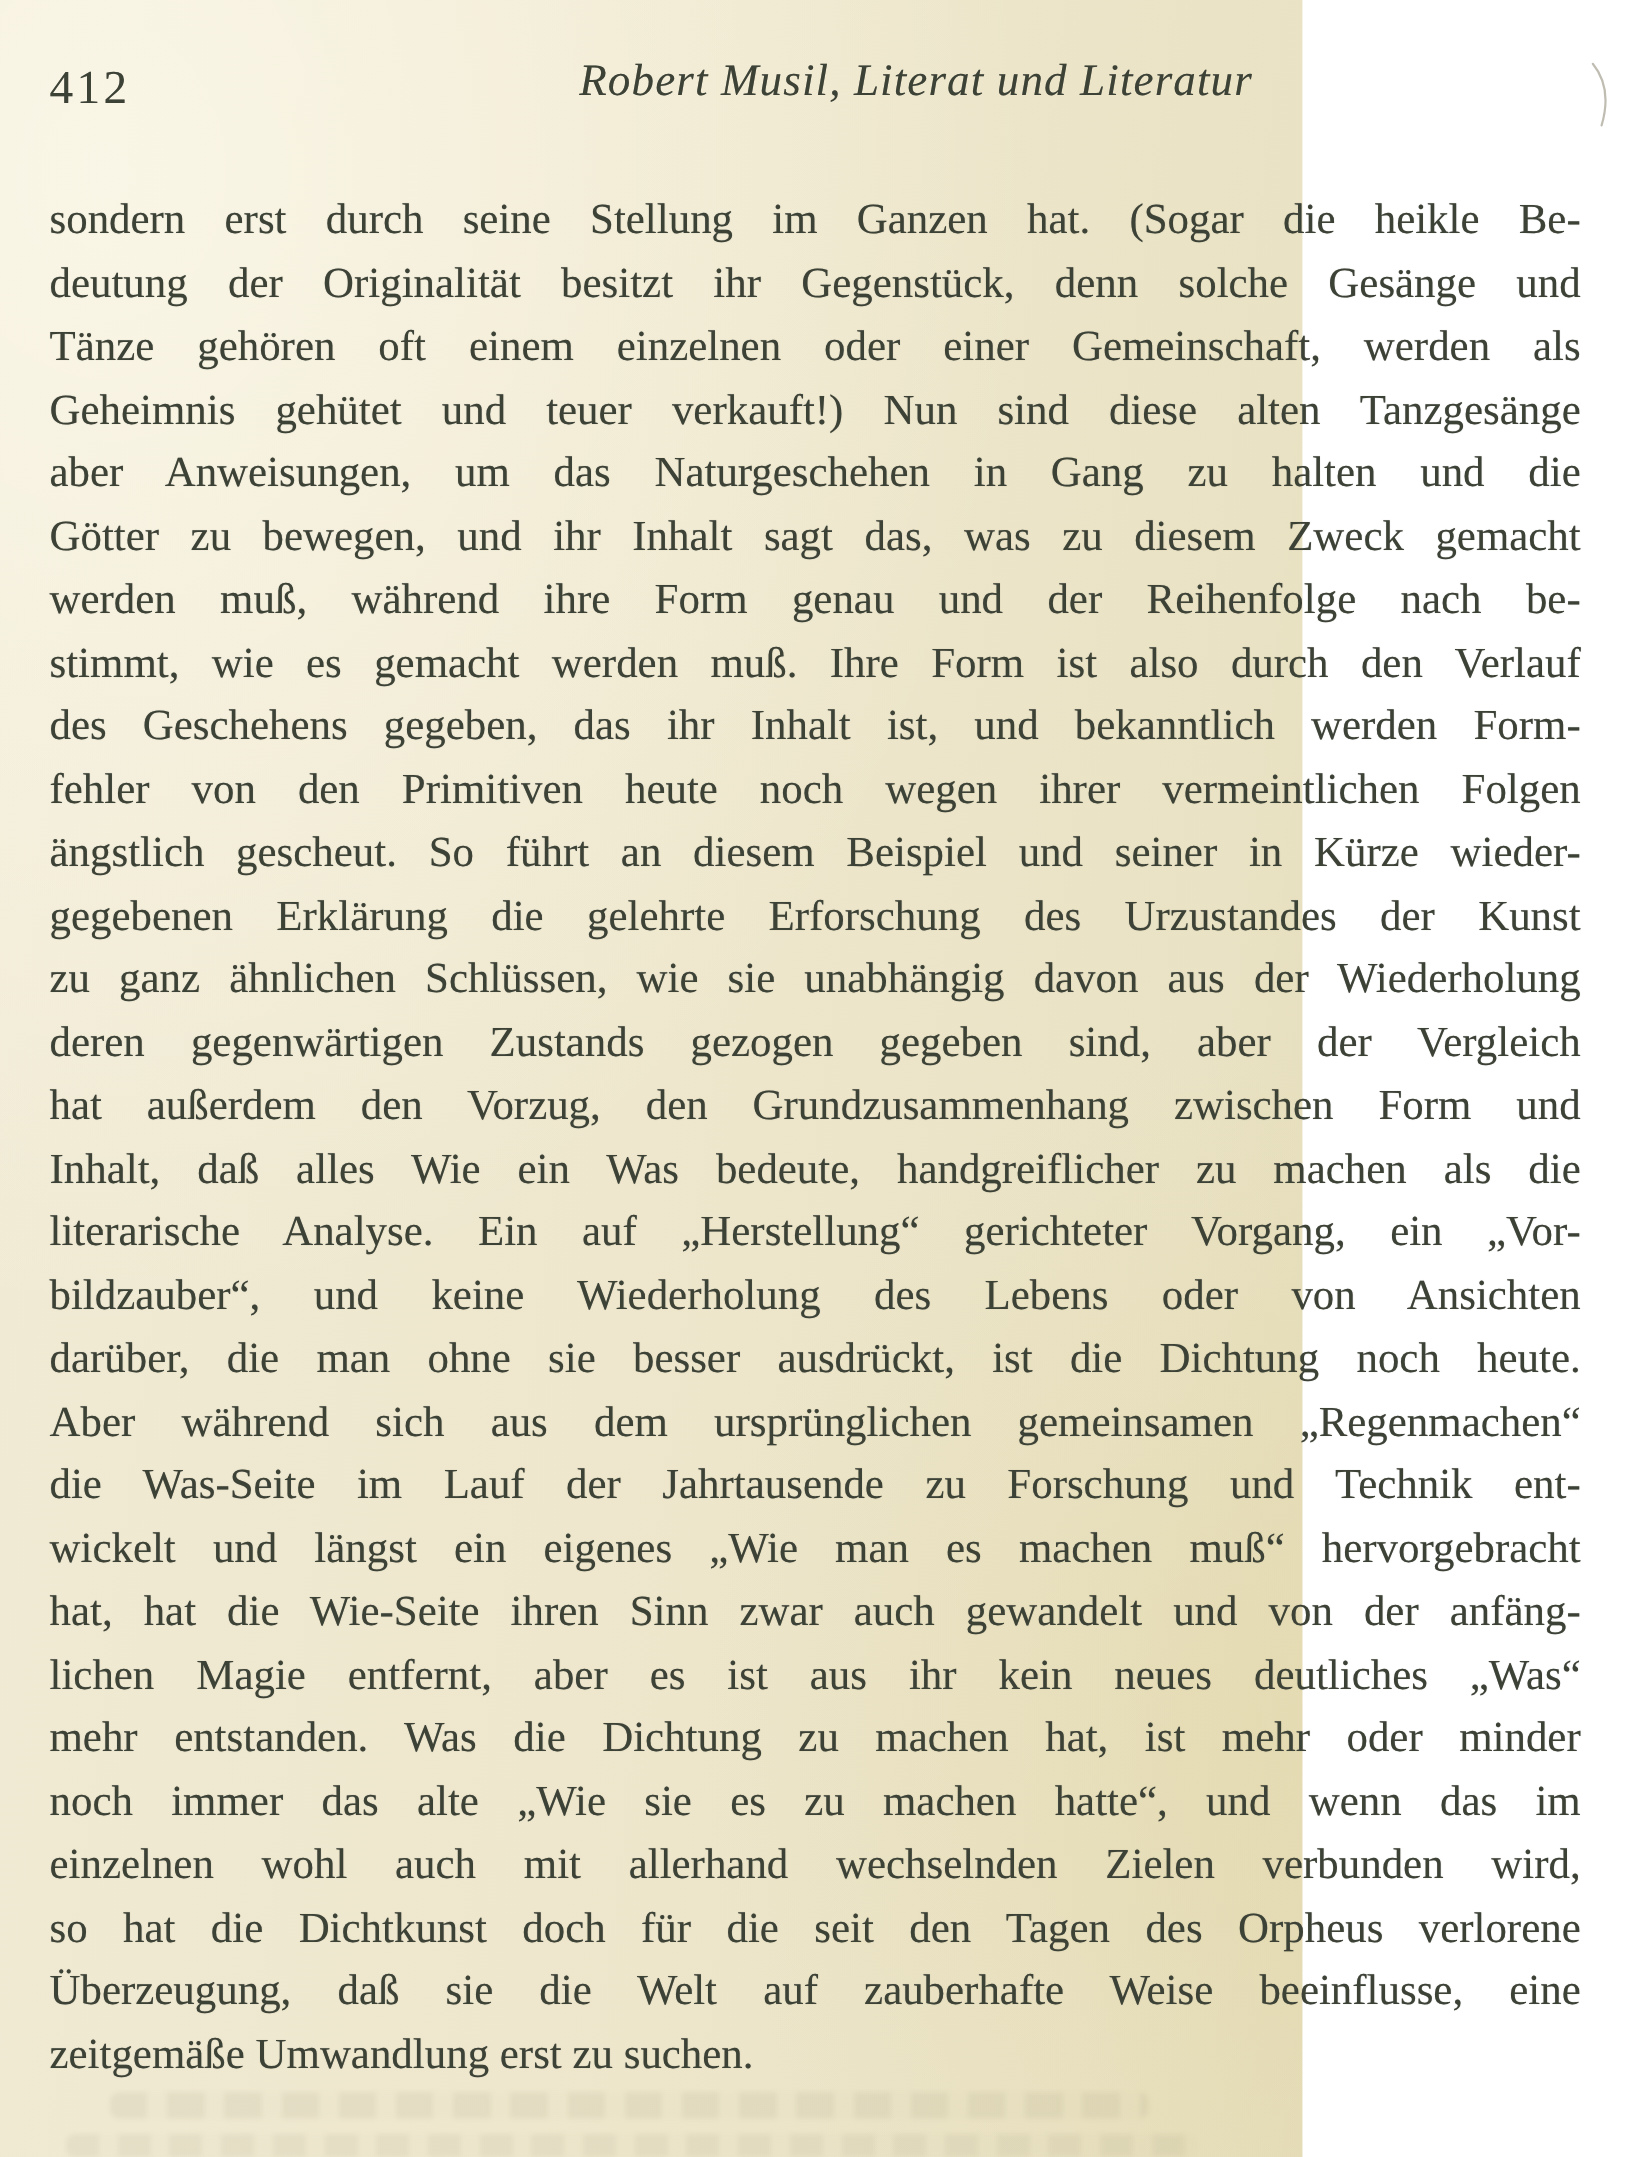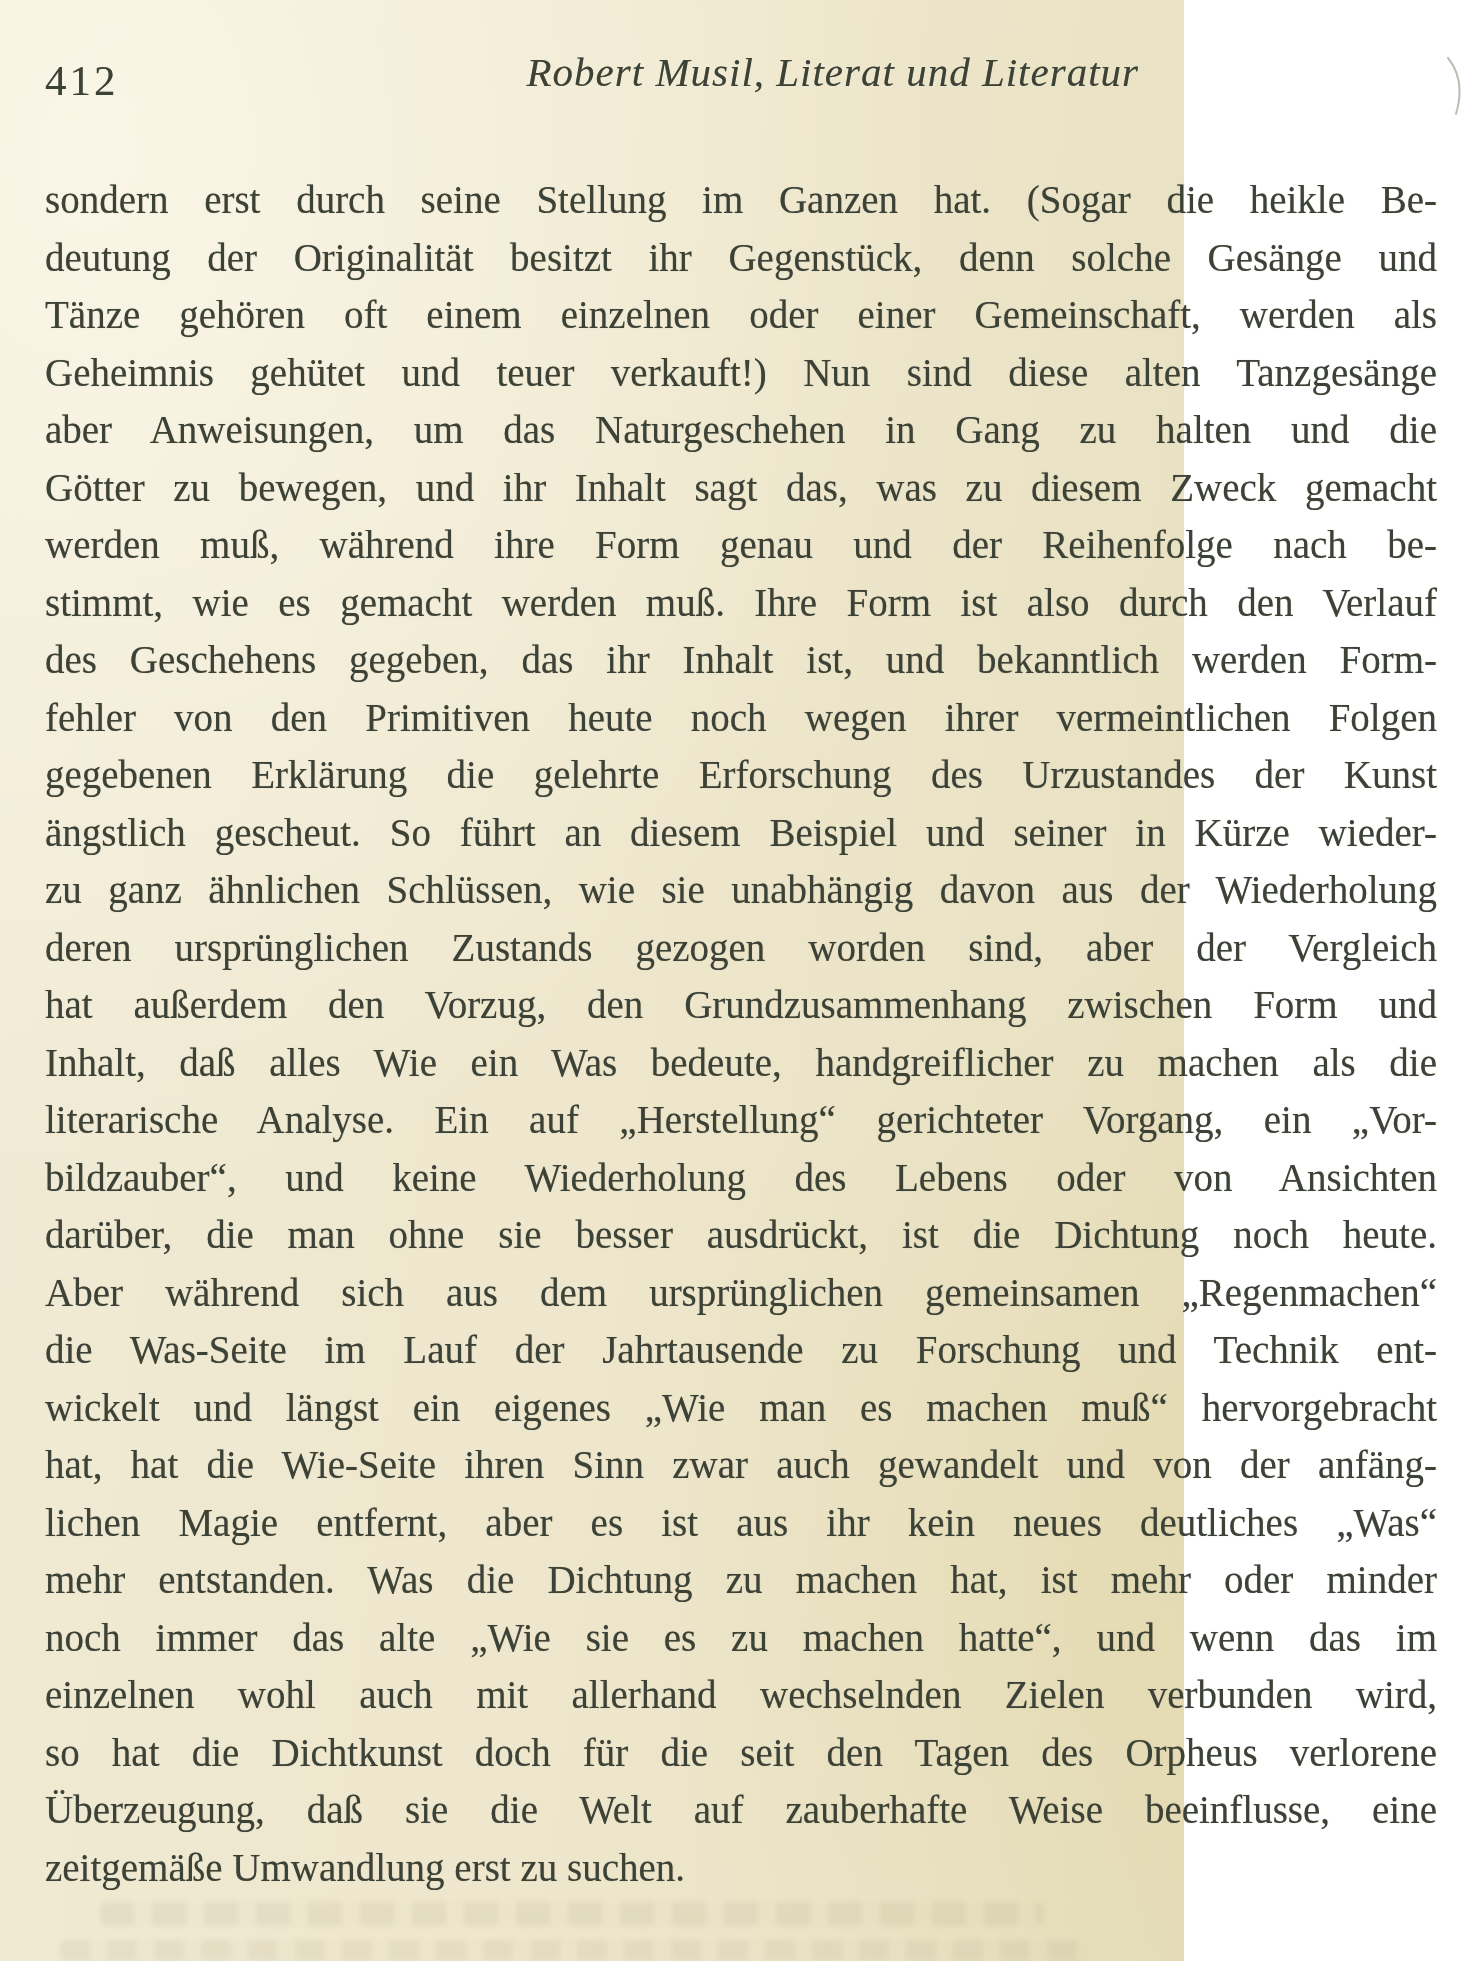--- a/index.html
+++ b/index.html
@@ -112,24 +112,24 @@
     <div class="line">sondern erst durch seine Stellung im Ganzen hat. (Sogar die heikle Be-</div>
     <div class="line">deutung der Originalität besitzt ihr Gegenstück, denn solche Gesänge und</div>
     <div class="line">Tänze gehören oft einem einzelnen oder einer Gemeinschaft, werden als</div>
     <div class="line">Geheimnis gehütet und teuer verkauft!) Nun sind diese alten Tanzgesänge</div>
     <div class="line">aber Anweisungen, um das Naturgeschehen in Gang zu halten und die</div>
     <div class="line">Götter zu bewegen, und ihr Inhalt sagt das, was zu diesem Zweck gemacht</div>
     <div class="line">werden muß, während ihre Form genau und der Reihenfolge nach be-</div>
     <div class="line">stimmt, wie es gemacht werden muß. Ihre Form ist also durch den Verlauf</div>
     <div class="line">des Geschehens gegeben, das ihr Inhalt ist, und bekanntlich werden Form-</div>
     <div class="line">fehler von den Primitiven heute noch wegen ihrer vermeintlichen Folgen</div>
+    <div class="line">ängstlich gescheut. So führt an diesem Beispiel und seiner in Kürze wieder-</div>
     <div class="line">gegebenen Erklärung die gelehrte Erforschung des Urzustandes der Kunst</div>
-    <div class="line">ängstlich gescheut. So führt an diesem Beispiel und seiner in Kürze wieder-</div>
     <div class="line">zu ganz ähnlichen Schlüssen, wie sie unabhängig davon aus der Wiederholung</div>
-    <div class="line">deren ursprünglichen Zustands gezogen worden sind, aber der Vergleich</div>
+    <div class="line">deren gegenwärtigen Zustands gezogen gegeben sind, aber der Vergleich</div>
     <div class="line">hat außerdem den Vorzug, den Grundzusammenhang zwischen Form und</div>
     <div class="line">Inhalt, daß alles Wie ein Was bedeute, handgreiflicher zu machen als die</div>
     <div class="line">literarische Analyse. Ein auf „Herstellung“ gerichteter Vorgang, ein „Vor-</div>
     <div class="line">bildzauber“, und keine Wiederholung des Lebens oder von Ansichten</div>
     <div class="line">darüber, die man ohne sie besser ausdrückt, ist die Dichtung noch heute.</div>
     <div class="line">Aber während sich aus dem ursprünglichen gemeinsamen „Regenmachen“</div>
     <div class="line">die Was-Seite im Lauf der Jahrtausende zu Forschung und Technik ent-</div>
     <div class="line">wickelt und längst ein eigenes „Wie man es machen muß“ hervorgebracht</div>
     <div class="line">hat, hat die Wie-Seite ihren Sinn zwar auch gewandelt und von der anfäng-</div>
     <div class="line">lichen Magie entfernt, aber es ist aus ihr kein neues deutliches „Was“</div>

